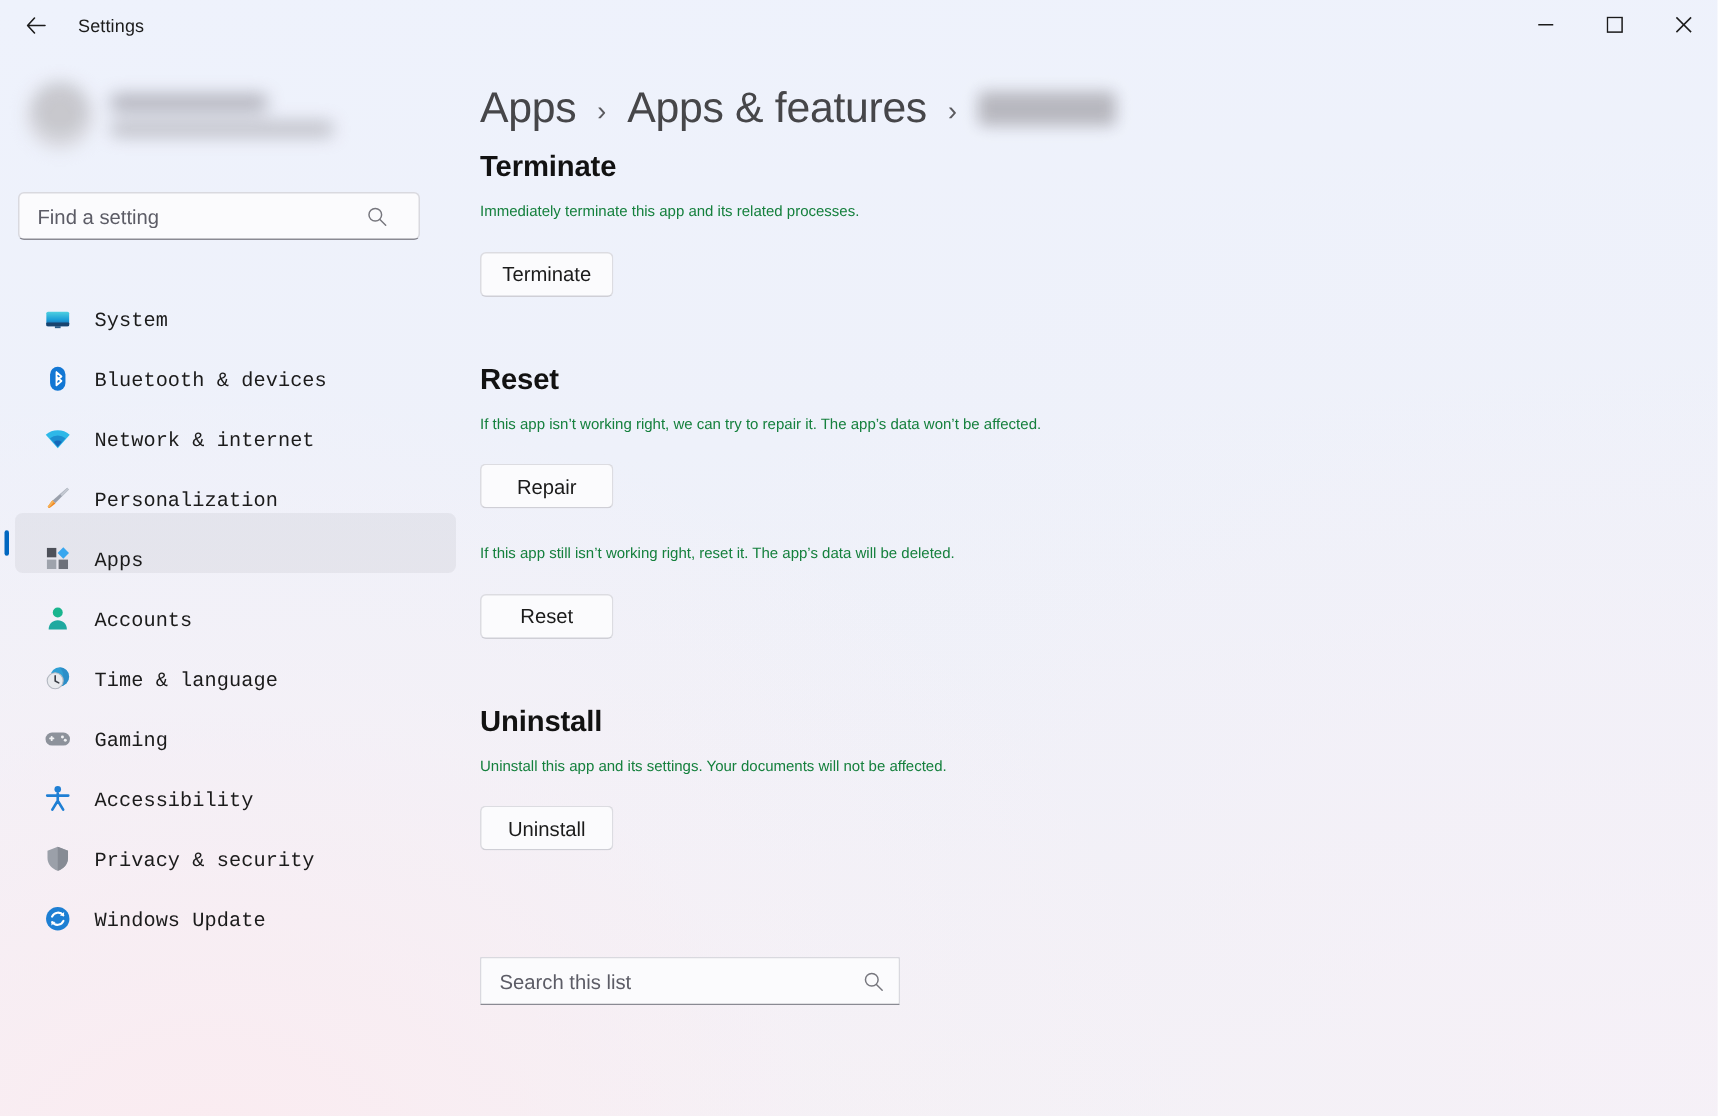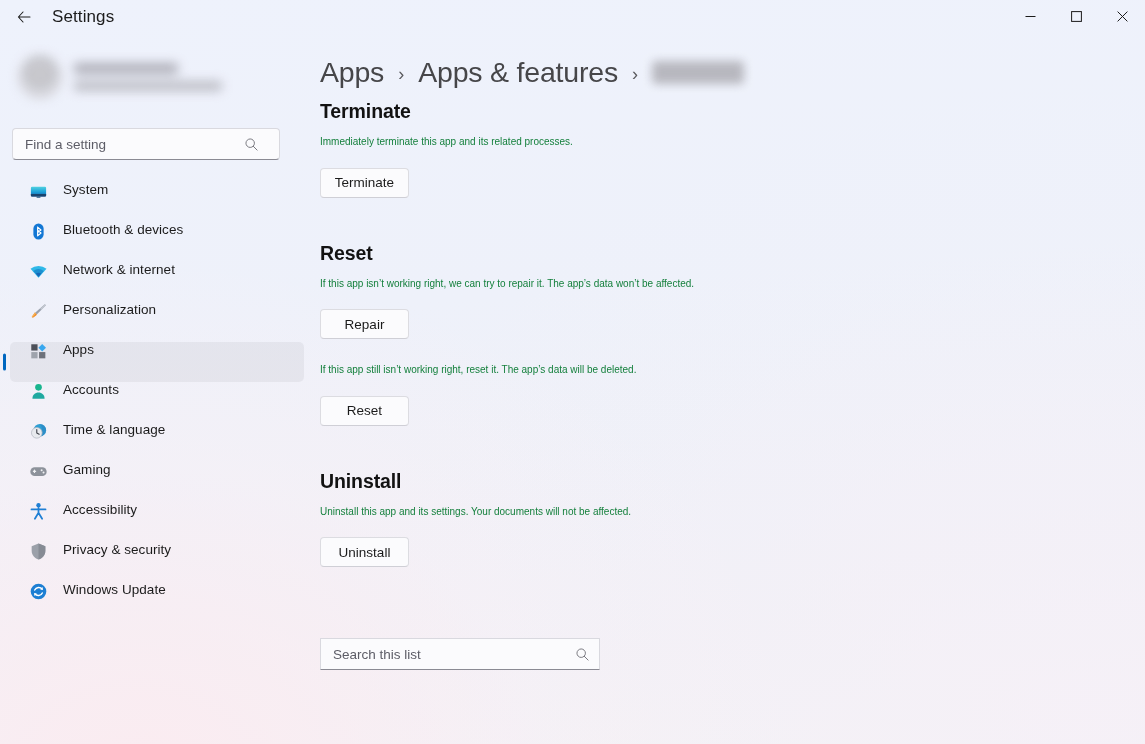--- a/index.html
+++ b/index.html
@@ -29,21 +29,21 @@
   }
   .back-btn {
     width: 40px; height: 30px;
     margin-left: 4px;
     display: flex; align-items: center; justify-content: center;
     border-radius: 4px;
     cursor: pointer;
   }
   .back-arrow { width: 16px; height: 16px; display:block; }
   .titlebar-title {
-    font-size: 17px;
+    font-size: 12px;
     color: #1c1c1c;
     margin-left: 8px;
     letter-spacing: 0.1px;
   }
   .wincontrols {
     position: absolute;
     top: 0; right: 0;
     display: flex;
     height: 32px;
   }
@@ -113,27 +113,28 @@
     font-size: 13.5px;
     color: #1b1b1b;
   }
   .search-box input::placeholder { color: #5c5c66; }
   .mag { width: 15px; height: 15px; flex: 0 0 15px; opacity: 0.72; }
 
   .navlist { margin-top: 22px; padding: 0 16px 0 10px; }
   .navitem {
     height: 40px;
     display: flex;
-    align-items: flex-start;
+    align-items: flex-end;
     gap: 15px;
     padding-left: 19px;
     border-radius: 5px;
     position: relative;
     cursor: pointer;
     margin-bottom: 0px;
+    font-family: Liberation Mono, monospace;
   }
   .navitem.selected { background: rgba(0,0,0,0.046); }
   .navitem.selected::before {
     content: "";
     position: absolute;
     left: -7px; top: 50%;
     transform: translateY(-50%);
     width: 3px; height: 17px;
     background: #0067c0;
     border-radius: 2px;

